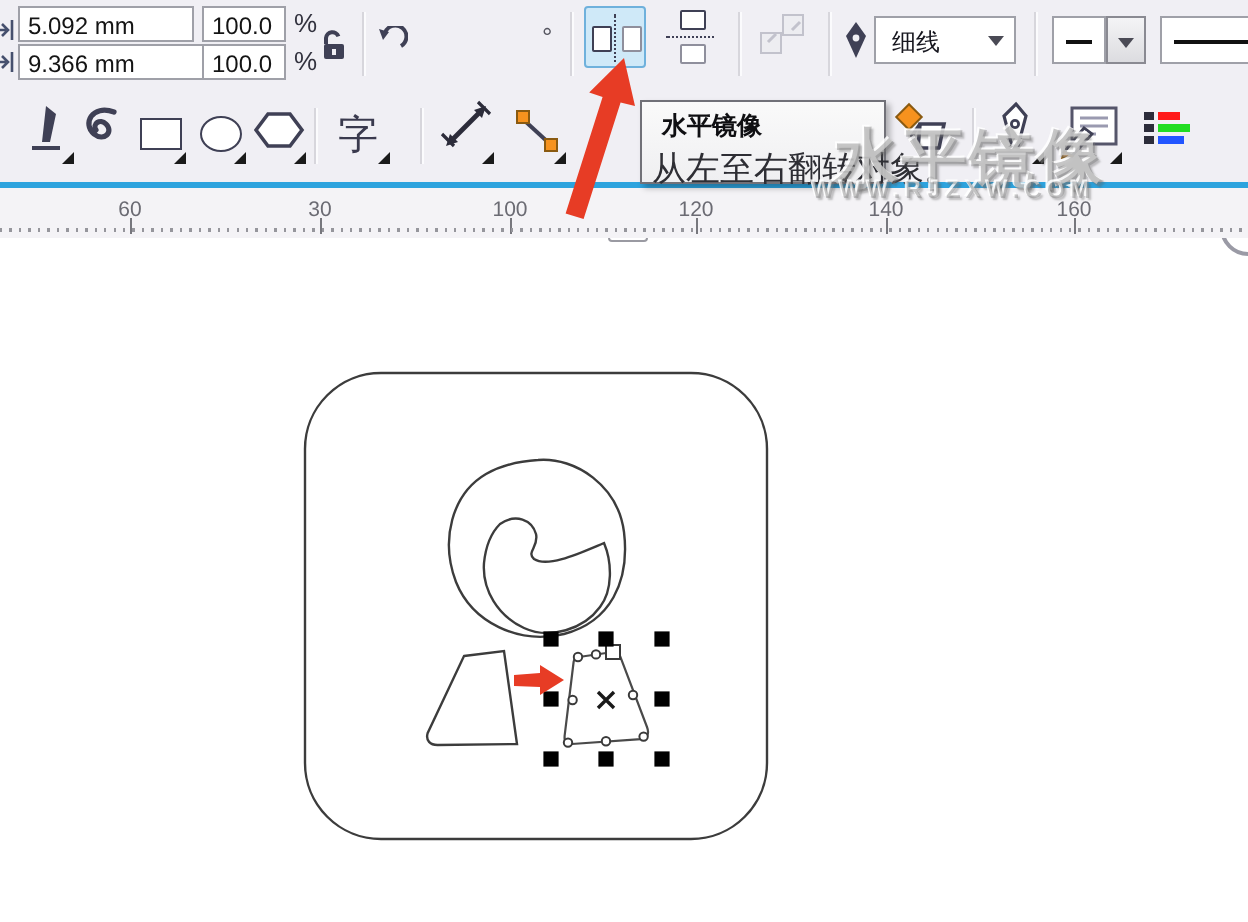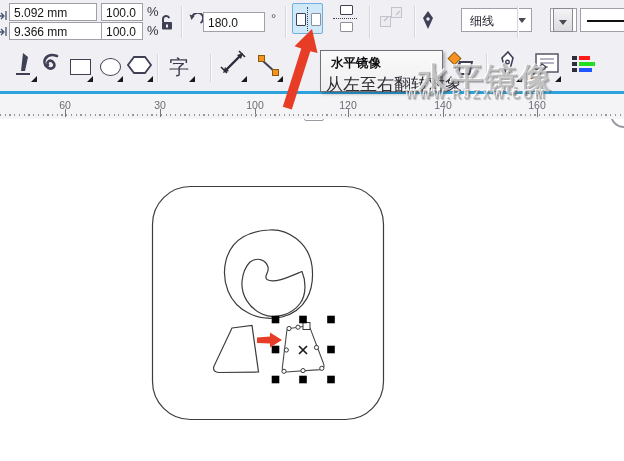--- a/index.html
+++ b/index.html
@@ -25,21 +25,21 @@
   
   .btn{position:absolute;top:3px;width:31px;height:31px;box-sizing:border-box;border-radius:2px;}
   .btn-active{background:#cfe9f8;border:1px solid #6fb1dc;}
   .mirr{position:relative;width:100%;height:100%;}
   .mpage{position:absolute;width:8px;height:11px;border:1.5px solid #3f4055;background:#fff;border-radius:1px;}
   .mpage.light{border-color:#8f8f9c;}
   .dotv{position:absolute;left:14px;top:3px;height:24px;width:0;border-left:1px dotted #3f4055;}
   .doth{position:absolute;left:3px;top:15px;width:24px;height:0;border-top:1px dotted #3f4055;}
   .gsq{position:absolute;width:11px;height:11px;border:1.5px solid #c2c2cc;background:#ededf1;box-sizing:border-box;}
   
-  .drop{position:absolute;top:8px;height:24px;background:#fff;border:1px solid #9fa0a8;box-sizing:border-box;font-size:12px;color:#16161e;margin-left:24px;}
+  .drop{position:absolute;top:8px;height:24px;background:#fff;border:1px solid #9fa0a8;box-sizing:border-box;font-size:12px;color:#16161e;}
   .caret{width:0;height:0;border-left:4px solid transparent;border-right:4px solid transparent;border-top:5px solid #4a4a55;display:inline-block;}
   .dropbtn{position:absolute;left:553px;top:8px;width:20px;height:24px;box-sizing:border-box;border:1px solid #8a8a92;background:linear-gradient(#f4f4f6,#dcdce0);text-align:center;line-height:22px;}
   .dash{display:inline-block;width:13px;height:2px;background:#111;vertical-align:middle;}
   .lineprev{position:absolute;left:580px;top:8px;width:60px;height:24px;background:#fff;border:1px solid #9fa0a8;box-sizing:border-box;}
   .lineprev i{position:absolute;left:6px;top:11px;width:48px;height:2px;background:#111;}
   
   .toolbar2{position:absolute;left:0;top:44px;width:624px;height:47px;background:#f0eff4;z-index:1;}
   .tool{position:absolute;top:6px;width:28px;height:34px;}
   .fly{position:absolute;right:1px;bottom:2px;width:0;height:0;border-left:6px solid transparent;border-bottom:6px solid #1a1a1a;}
   .shape-rect{position:absolute;left:4px;top:9px;width:19px;height:14px;border:1.7px solid #3f4055;background:#fff;}
@@ -103,21 +103,20 @@
     </svg>
   </div>
   <div class="vsep" style="left:181px" data-interactable="false"></div>
 
   <div style="position:absolute;left:187px;top:13px;width:17px;height:17px;" data-interactable="false">
     <svg width="17" height="17">
       <path d="M13.5,10 A5.5,5.5 0 1 0 5.5,3.5" stroke="#3f4055" stroke-width="2" fill="none"></path>
       <path d="M2.5,1.5 L7.5,3 L4.5,7 Z" fill="#3f4055"></path>
     </svg>
   </div>
-  <div class="field f-ang" data-interactable="true">180.0</div>
   <span class="deg" data-interactable="false">°</span>
   <div class="vsep" style="left:285px" data-interactable="false"></div>
 
   <div class="btn btn-active" style="left:292px" data-interactable="true">
     <div class="mirr" data-interactable="false">
       <span class="mpage" style="left:3px;top:9px;"></span>
       <span class="dotv"></span>
       <span class="mpage light" style="left:18px;top:9px;"></span>
     </div>
   </div>

